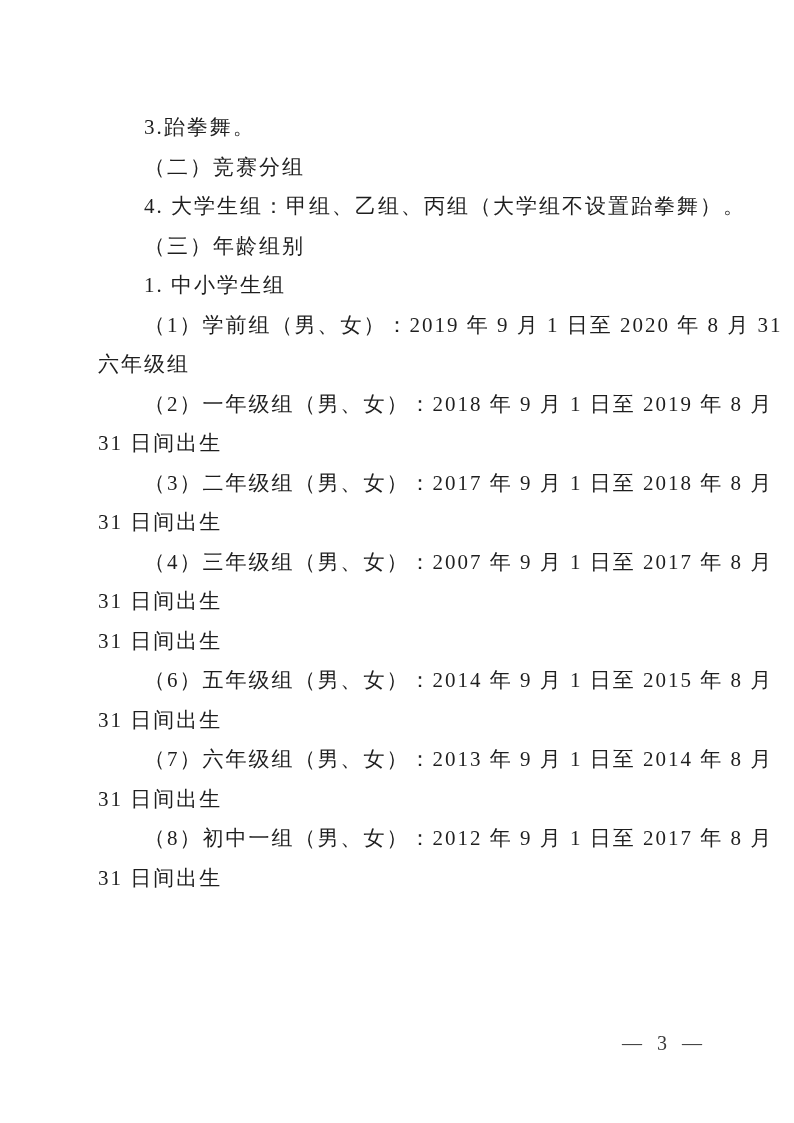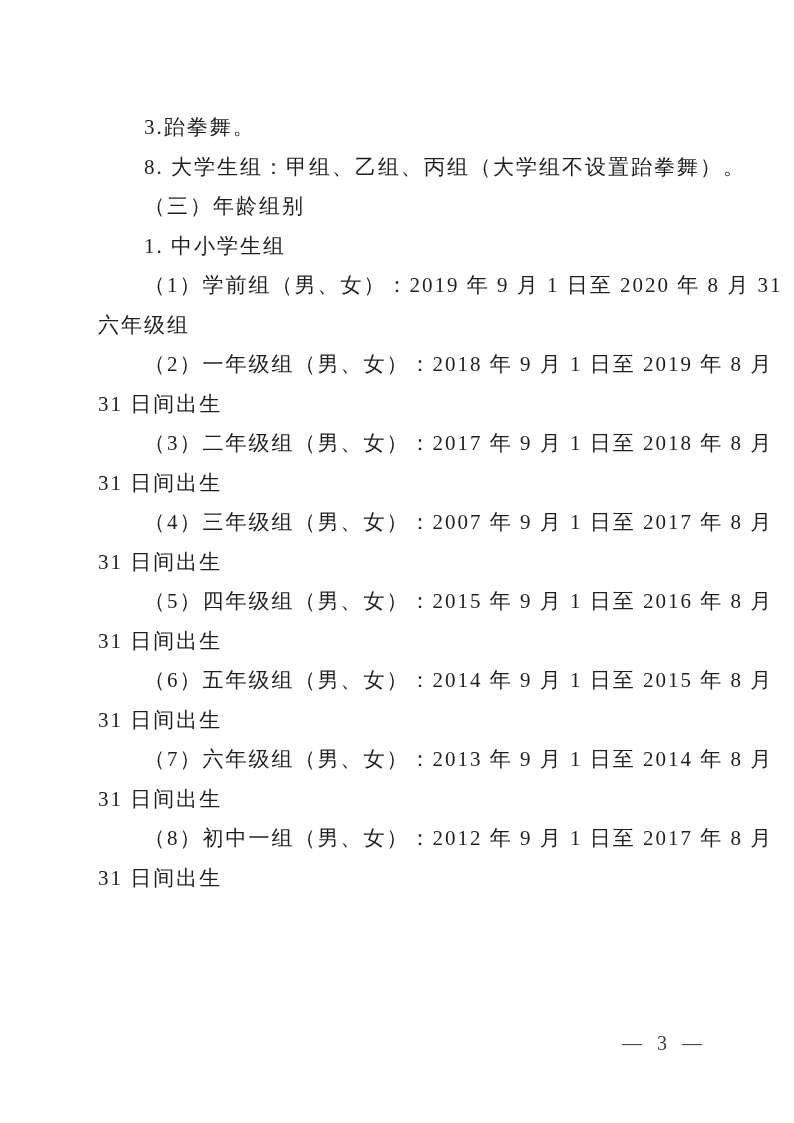--- a/index.html
+++ b/index.html
@@ -44,32 +44,32 @@
     color: #3a3a3a;
     white-space: nowrap;
   }
 </style>
 </head>
 <body>
 
 <div class="page">
   <div class="content">
     <div class="line indent">3.跆拳舞。</div>
-    <div class="line indent">8. 大学生组：甲组、乙组、丙组（大学组不设置跆拳舞）。</div>
+    <div class="line indent">（二）竞赛分组</div>
+    <div class="line indent">4. 大学生组：甲组、乙组、丙组（大学组不设置跆拳舞）。</div>
     <div class="line indent">（三）年龄组别</div>
     <div class="line indent">1. 中小学生组</div>
     <div class="line indent">（1）学前组（男、女）：2019 年 9 月 1 日至 2020 年 8 月 31</div>
     <div class="line">六年级组</div>
     <div class="line indent">（2）一年级组（男、女）：2018 年 9 月 1 日至 2019 年 8 月</div>
     <div class="line">31 日间出生</div>
     <div class="line indent">（3）二年级组（男、女）：2017 年 9 月 1 日至 2018 年 8 月</div>
     <div class="line">31 日间出生</div>
     <div class="line indent">（4）三年级组（男、女）：2007 年 9 月 1 日至 2017 年 8 月</div>
     <div class="line">31 日间出生</div>
-    <div class="line indent">（5）四年级组（男、女）：2015 年 9 月 1 日至 2016 年 8 月</div>
     <div class="line">31 日间出生</div>
     <div class="line indent">（6）五年级组（男、女）：2014 年 9 月 1 日至 2015 年 8 月</div>
     <div class="line">31 日间出生</div>
     <div class="line indent">（7）六年级组（男、女）：2013 年 9 月 1 日至 2014 年 8 月</div>
     <div class="line">31 日间出生</div>
     <div class="line indent">（8）初中一组（男、女）：2012 年 9 月 1 日至 2017 年 8 月</div>
     <div class="line">31 日间出生</div>
   </div>
   <div class="page-footer">— 3 —</div>
 </div>

